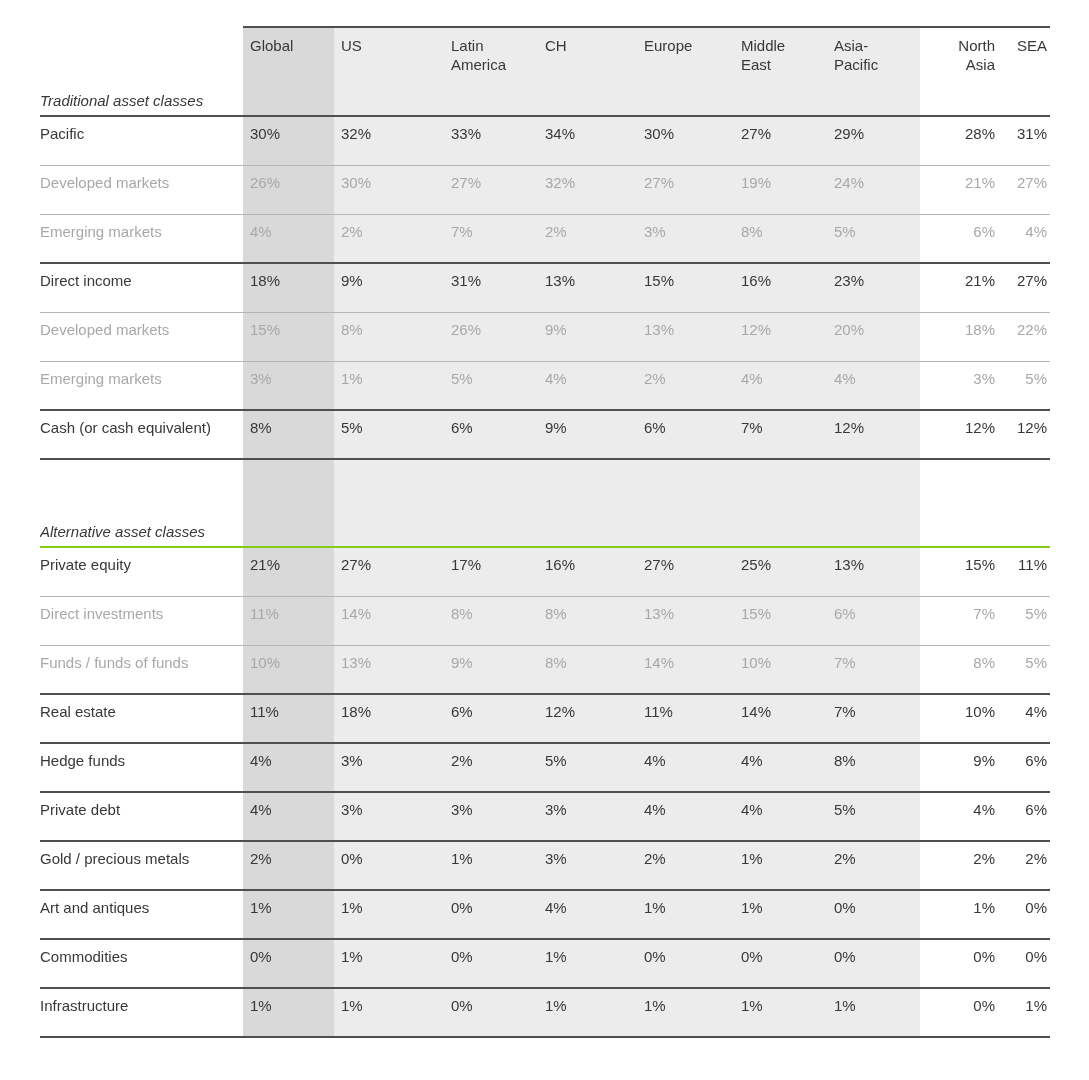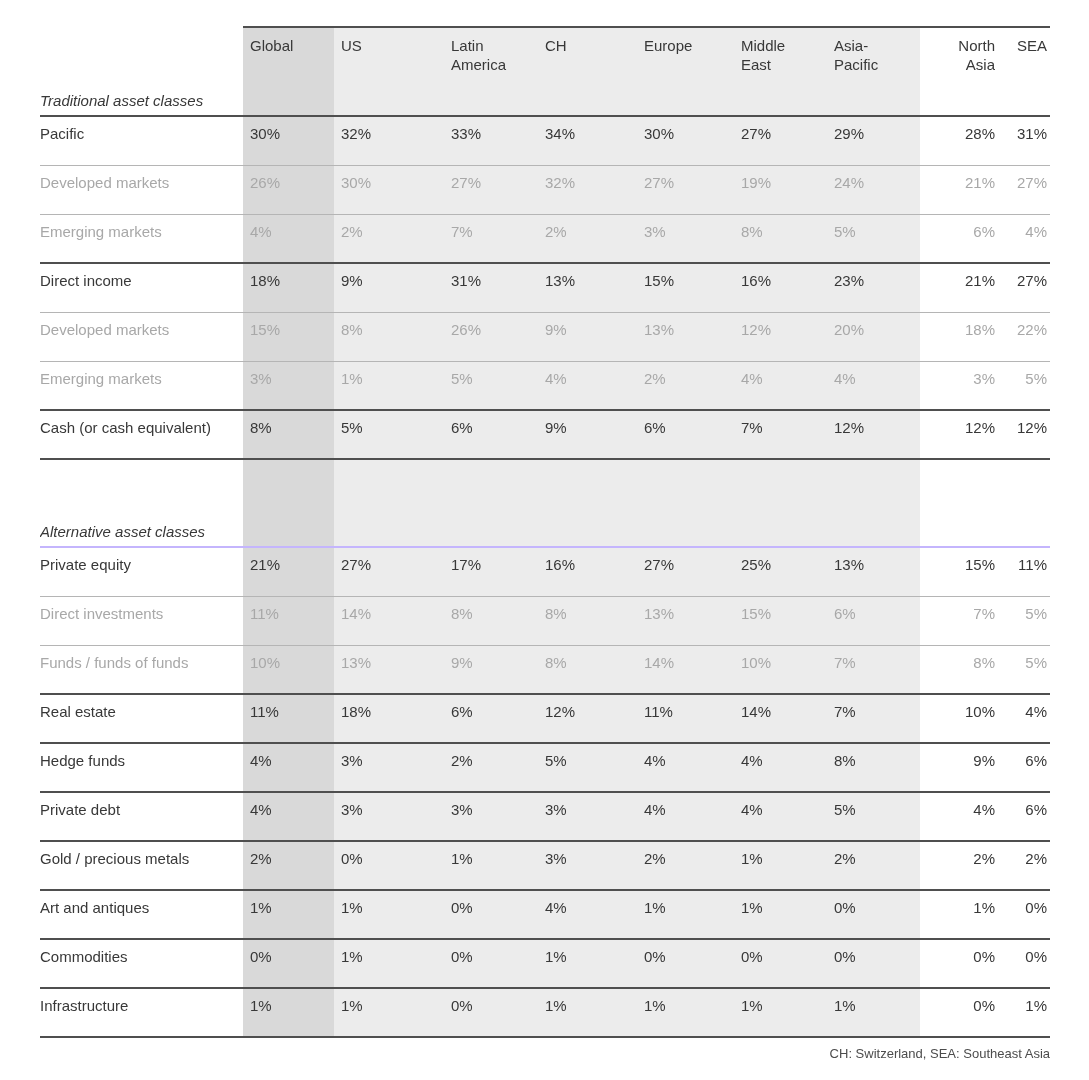--- a/index.html
+++ b/index.html
@@ -58,21 +58,21 @@
   tr.sub td   { border-top: 1px solid #b5b5b5; }
   tr.sub td   { color: #a8a8a8; }
   tbody.last-section tr.data-row:last-child td { border-bottom: 2px solid #4f4f4f; }
 
   td.label-cell { padding-left: 0; }
 
   
   tr.section-row { height: 88px; }
   tr.section-row td {
     border-top: 2px solid #4f4f4f;
-    border-bottom: 2px solid #c4b5fd;
+    border-bottom: 2px solid #84cc16;
   }
   tr.section-row td.section-title-cell {
     vertical-align: bottom;
     font-style: italic;
     padding: 0 0 5px 0;
     color: #383838;
   }
 
   
   th.col-sea, td.col8v {
@@ -345,14 +345,13 @@
           <td class="bg-region col3v">1%</td>
           <td class="bg-region col4v">1%</td>
           <td class="bg-region col5v">1%</td>
           <td class="bg-region col6v">1%</td>
           <td class="bg-white col7v">0%</td>
           <td class="bg-white col8v">1%</td>
         </tr>
       </tbody>
   </table>
 
-  <div class="footnote">CH: Switzerland, SEA: Southeast Asia</div>
 </div>
 
 </body></html>

